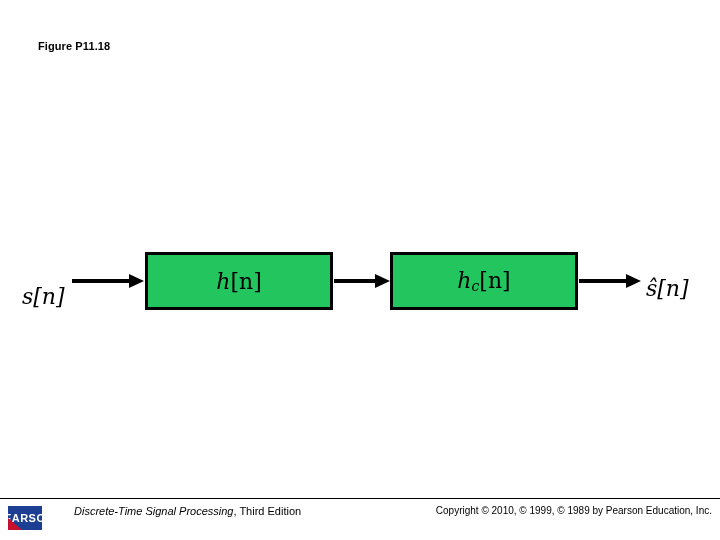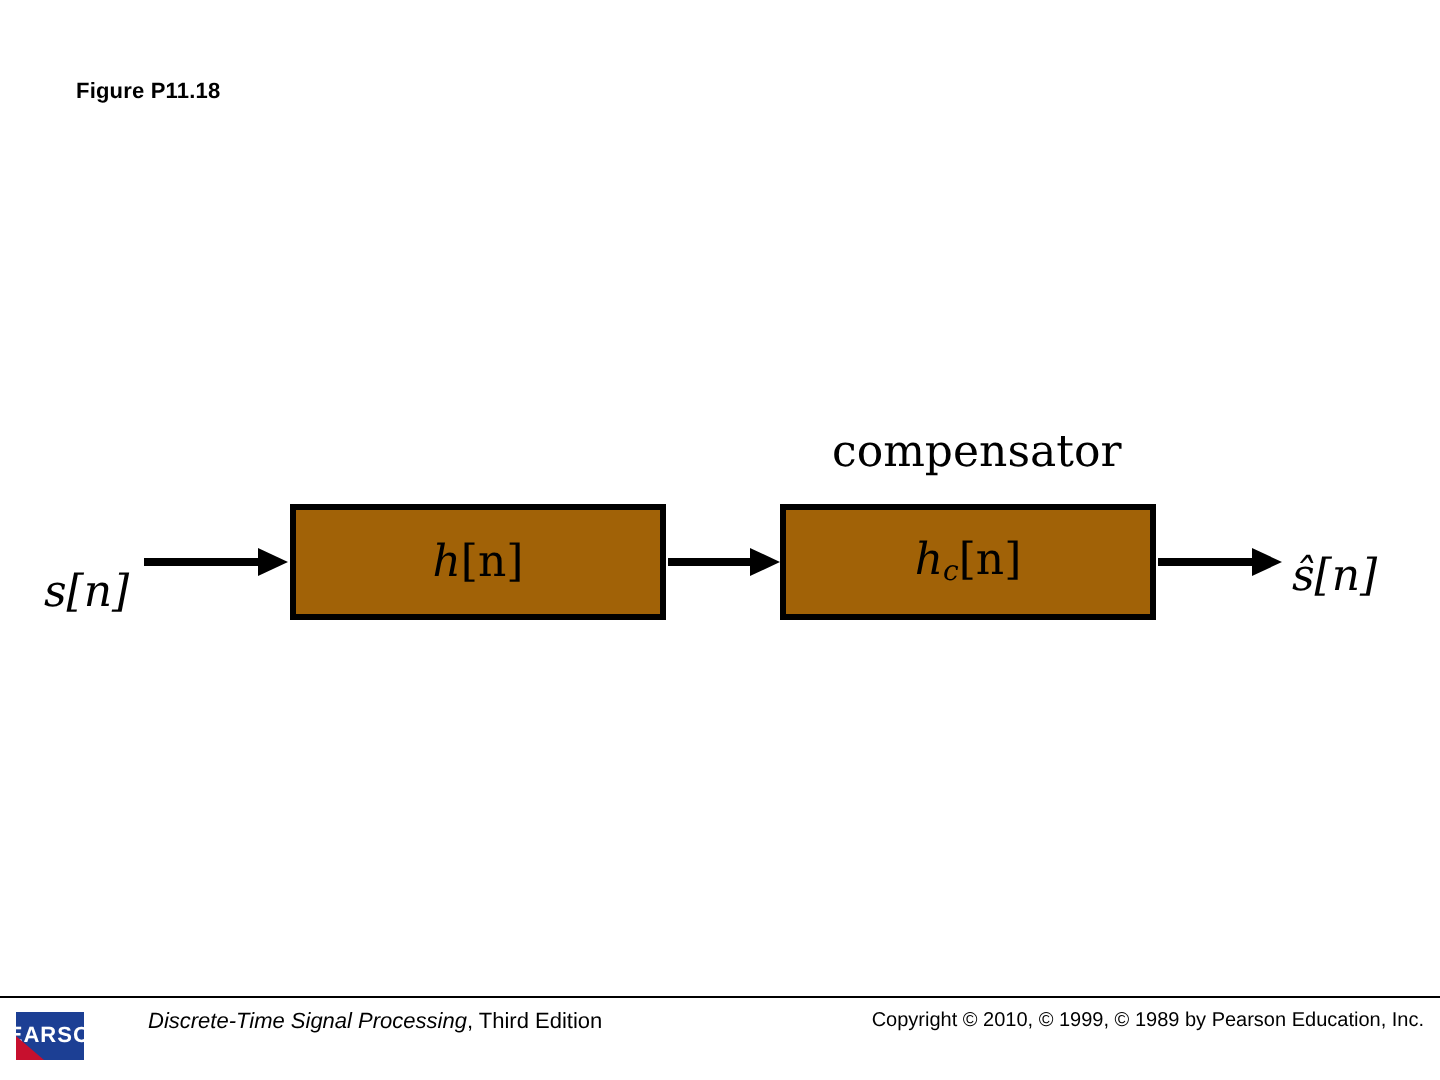--- a/index.html
+++ b/index.html
@@ -41,21 +41,21 @@
     font-size: 22px;
     color: #000000;
     white-space: nowrap;
   }
   .title-channel { left: 188px; top: 34px; }
   .title-compensator { left: 416px; top: 34px; }
 
   .block {
     position: absolute;
     border: 3px solid #000000;
-    background: #a16207;
+    background: #22c55e;
     box-sizing: border-box;
     display: flex;
     align-items: center;
     justify-content: center;
   }
   .block-channel {
     left: 145px;
     top: 72px;
     width: 188px;
     height: 58px;
@@ -198,21 +198,20 @@
     <span class="block-label">
       <span>h</span><span class="brk">[n]</span>
     </span>
   </div>
 
   <div class="arrow arrow-2">
     <div class="shaft"></div>
     <div class="head"></div>
   </div>
 
-  <div class="block-title title-compensator">compensator</div>
   <div class="block block-compensator">
     <span class="block-label">
       <span>h</span><span class="sub">c</span><span class="brk">[n]</span>
     </span>
   </div>
 
   <div class="arrow arrow-3">
     <div class="shaft"></div>
     <div class="head"></div>
   </div>

